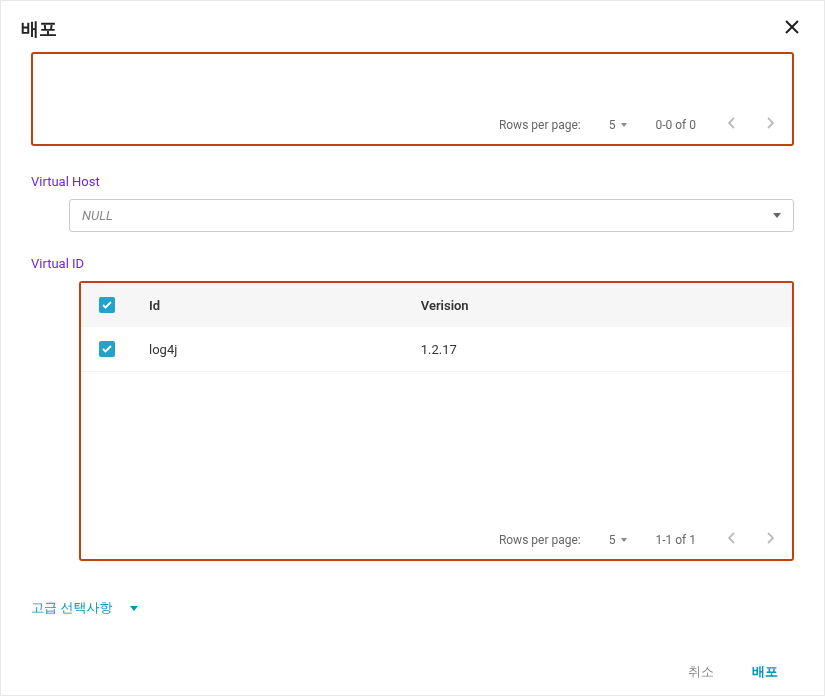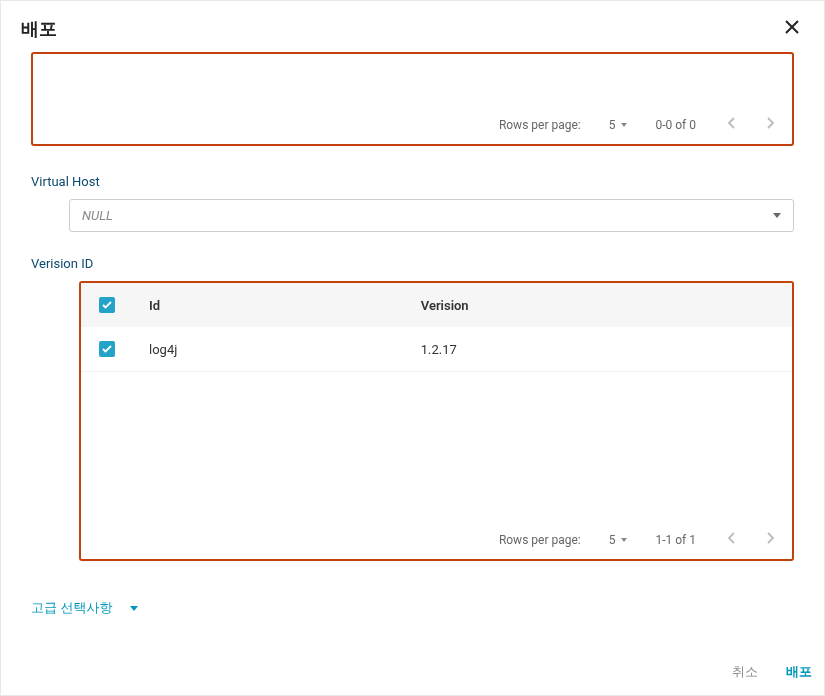--- a/index.html
+++ b/index.html
@@ -69,21 +69,21 @@
   }
   .pg-arrow {
     color: #bbb;
     cursor: pointer;
     background: none;
     border: none;
     padding: 2px 4px;
   }
   .field-label {
     font-size: 13px;
-    color: #0c4a6e;
+    color: #6d28d9;
     margin-bottom: 10px;
   }
   .select-box {
     border: 1px solid #ccc;
     border-radius: 3px;
     padding: 8px 12px;
     display: flex;
     justify-content: space-between;
     align-items: center;
     cursor: pointer;
@@ -141,23 +141,23 @@
     display: inline-flex;
     align-items: center;
     gap: 17px;
     background: none;
     border: none;
     padding: 0;
   }
   .footer {
     position: absolute;
     bottom: 14px;
-    right: 12px;
-    display: flex;
-    gap: 28px;
+    right: 46px;
+    display: flex;
+    gap: 38px;
     font-size: 13px;
     margin-left: 22px;
   }
   .btn-cancel {
     color: #888;
     background: none;
     border: none;
     cursor: pointer;
     font-size: 13px;
   }
@@ -221,21 +221,21 @@
   </div>
 
   
   <div class="field-label">Virtual Host</div>
   <div class="select-box">
     <span class="select-val">NULL</span>
     <span class="caret-down"></span>
   </div>
 
   
-  <div class="field-label">Verision ID</div>
+  <div class="field-label">Virtual ID</div>
   <div class="card lib-card">
     <div class="table-head">
       <div class="col-check">
         <span class="checkbox">
           <svg width="10" height="8" viewBox="0 0 10 8">
               <path d="M1 4 L3.5 6.5 L9 1" stroke="#fff" stroke-width="1.8" fill="none"></path>
             </svg>
         </span>
       </div>
       <div class="col-id">Id</div>

